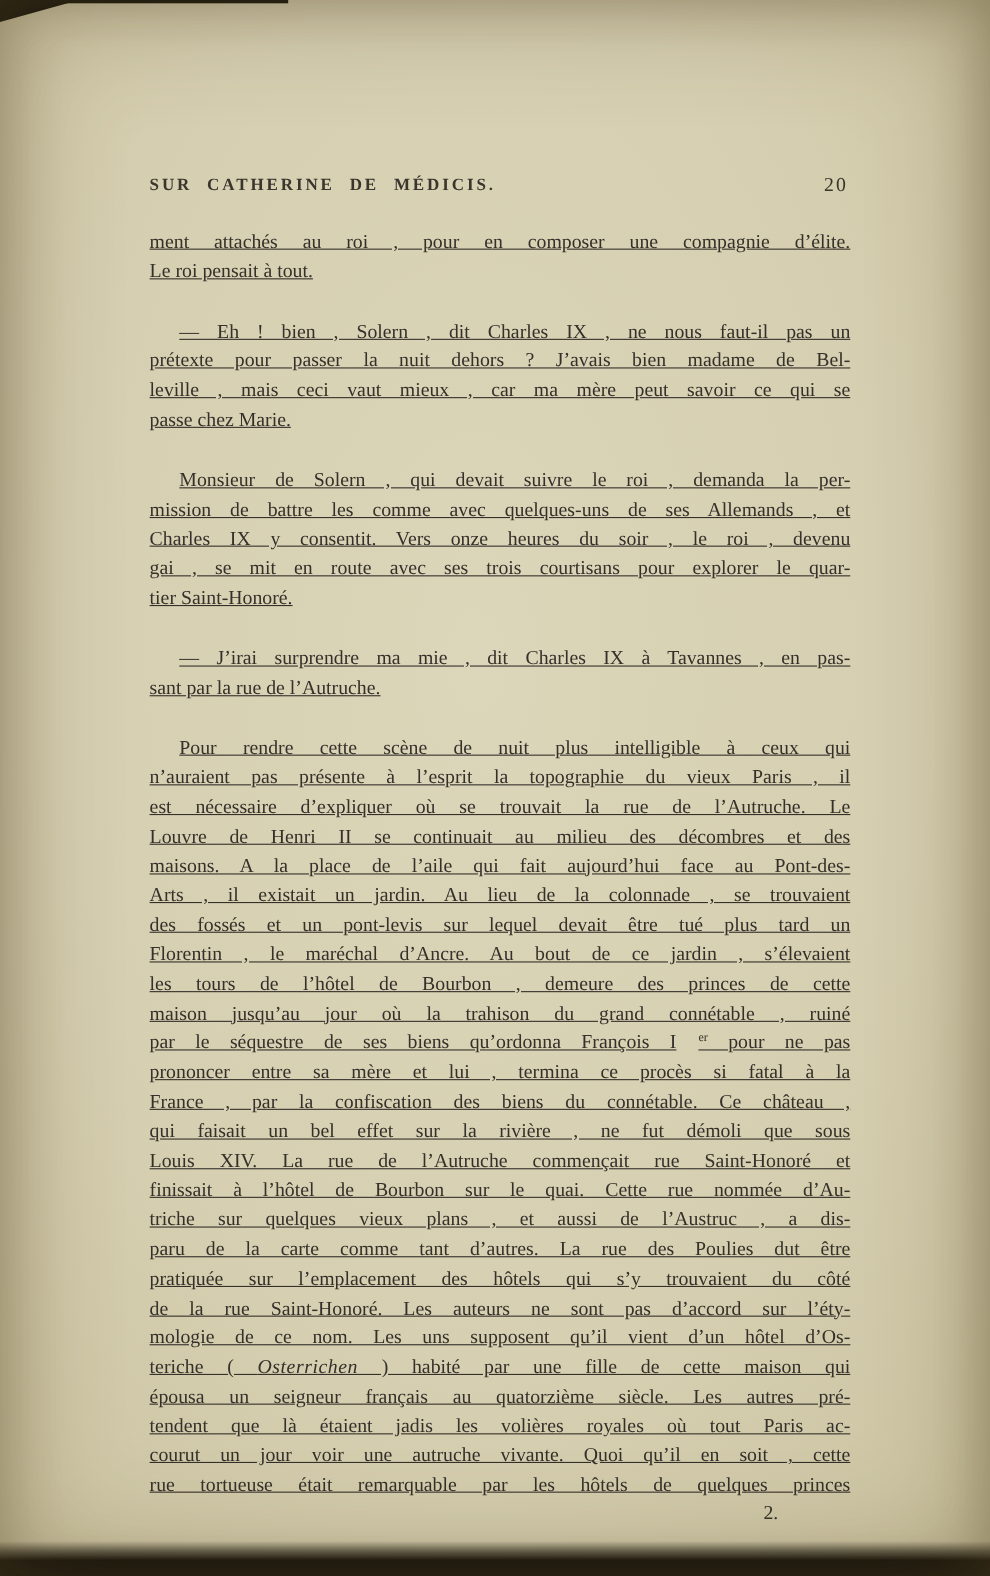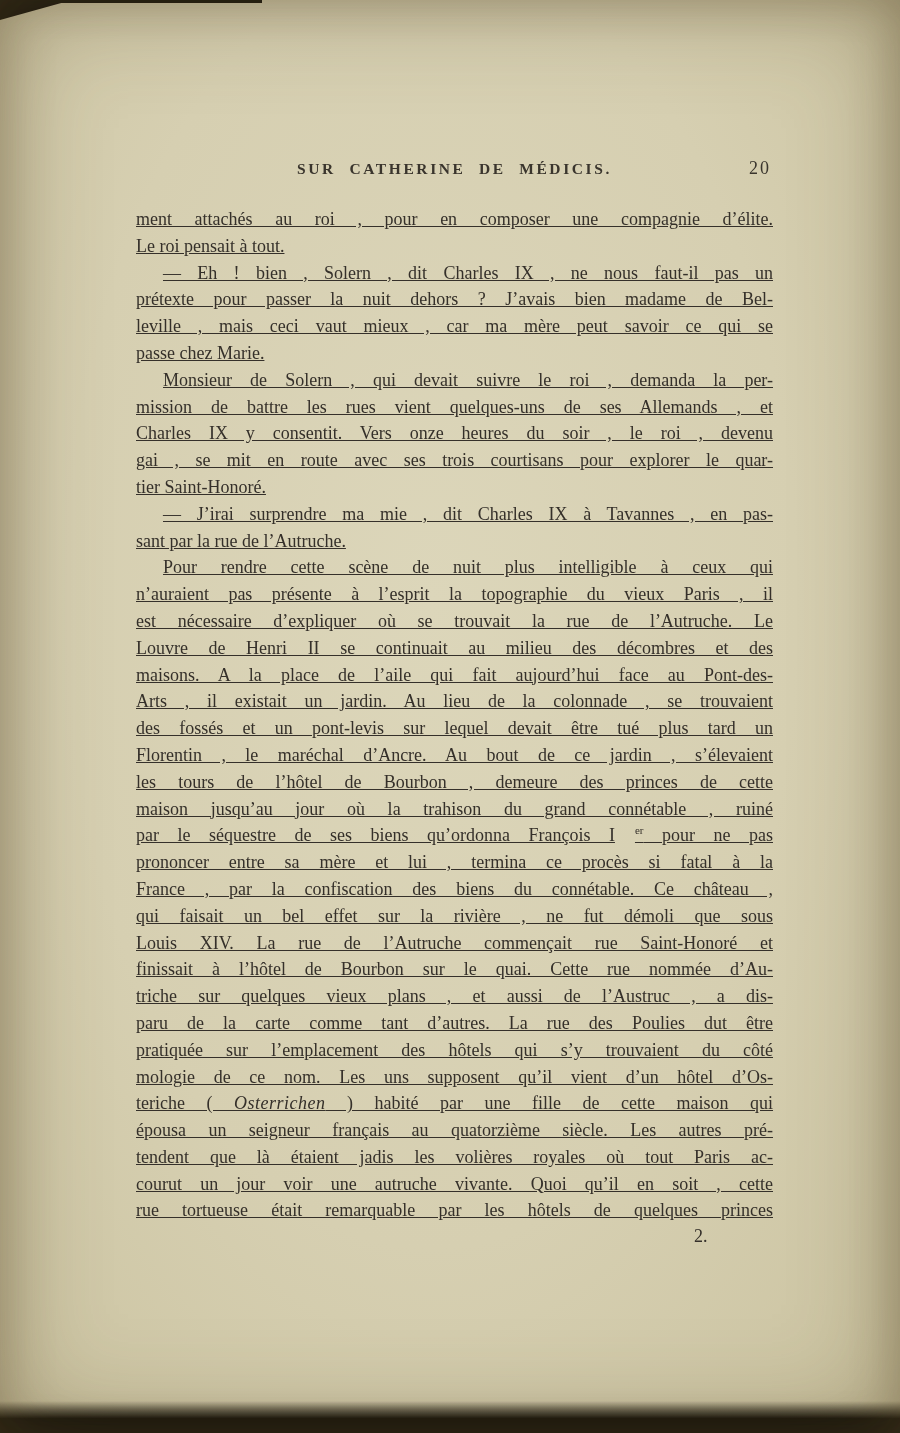--- a/index.html
+++ b/index.html
@@ -34,33 +34,33 @@
     background: linear-gradient(to bottom, rgba(19,17,10,0) 0%, rgba(19,17,10,0.55) 28%, #13110a 55%);
   }
   .content {
     position: absolute; left: 136px; top: 160px; width: 637px;
     color: #35302a;
   }
   .header {
     position: relative; height: 22px;
     font-size: 15.5px; font-weight: bold;
     letter-spacing: 2.6px; word-spacing: 7px;
-    text-align: center; color: #3a352d;
+    color: #3a352d;
   }
   .page-number {
     position: absolute; right: 2px; top: -2px;
     font-size: 18px; font-weight: normal; letter-spacing: 2px;
   }
   .text {
     margin-top: 24px;
     font-size: 18px; line-height: 26.8px;
   }
   .line { text-align: justify; text-align-last: justify; text-decoration: underline; }
   .line.end { text-align-last: left; }
-  .line.indent { text-indent: 27px; }
+  .line.indent { text-indent: 27px; margin-top: 28px; }
   .italic { font-style: italic; letter-spacing: 0.5px; }
   sup { font-size: 11px; line-height: 0; padding-left: 20px; }
   .sig { margin-top: 2px; font-size: 18px; text-indent: 558px; }
 </style>
 </head>
 <body>
 
 <div class="page">
   <div class="top-left-wedge"></div>
   <div class="top-strip"></div>
@@ -71,21 +71,21 @@
       <span class="page-number">20</span>
     </div>
     <div class="text">
         <div class="line">ment attachés au roi , pour en composer une compagnie d’élite.</div>
         <div class="line end">Le roi pensait à tout.</div>
         <div class="line indent">— Eh ! bien , Solern , dit Charles IX , ne nous faut-il pas un</div>
         <div class="line">prétexte pour passer la nuit dehors ? J’avais bien madame de Bel-</div>
         <div class="line">leville , mais ceci vaut mieux , car ma mère peut savoir ce qui se</div>
         <div class="line end">passe chez Marie.</div>
         <div class="line indent">Monsieur de Solern , qui devait suivre le roi , demanda la per-</div>
-        <div class="line">mission de battre les rues vient quelques-uns de ses Allemands , et</div>
+        <div class="line">mission de battre les comme avec quelques-uns de ses Allemands , et</div>
         <div class="line">Charles IX y consentit. Vers onze heures du soir , le roi , devenu</div>
         <div class="line">gai , se mit en route avec ses trois courtisans pour explorer le quar-</div>
         <div class="line end">tier Saint-Honoré.</div>
         <div class="line indent">— J’irai surprendre ma mie , dit Charles IX à Tavannes , en pas-</div>
         <div class="line end">sant par la rue de l’Autruche.</div>
         <div class="line indent">Pour rendre cette scène de nuit plus intelligible à ceux qui</div>
         <div class="line">n’auraient pas présente à l’esprit la topographie du vieux Paris , il</div>
         <div class="line">est nécessaire d’expliquer où se trouvait la rue de l’Autruche. Le</div>
         <div class="line">Louvre de Henri II se continuait au milieu des décombres et des</div>
         <div class="line">maisons. A la place de l’aile qui fait aujourd’hui face au Pont-des-</div>
@@ -96,20 +96,21 @@
         <div class="line">maison jusqu’au jour où la trahison du grand connétable , ruiné</div>
         <div class="line"><span>par le séquestre de ses biens qu’ordonna François I</span><sup>er</sup><span> pour ne pas</span></div>
         <div class="line">prononcer entre sa mère et lui , termina ce procès si fatal à la</div>
         <div class="line">France , par la confiscation des biens du connétable. Ce château ,</div>
         <div class="line">qui faisait un bel effet sur la rivière , ne fut démoli que sous</div>
         <div class="line">Louis XIV. La rue de l’Autruche commençait rue Saint-Honoré et</div>
         <div class="line">finissait à l’hôtel de Bourbon sur le quai. Cette rue nommée d’Au-</div>
         <div class="line">triche sur quelques vieux plans , et aussi de l’Austruc , a dis-</div>
         <div class="line">paru de la carte comme tant d’autres. La rue des Poulies dut être</div>
         <div class="line">pratiquée sur l’emplacement des hôtels qui s’y trouvaient du côté</div>
+        <div class="line">de la rue Saint-Honoré. Les auteurs ne sont pas d’accord sur l’éty-</div>
         <div class="line">mologie de ce nom. Les uns supposent qu’il vient d’un hôtel d’Os-</div>
         <div class="line"><span>teriche ( </span><span class="italic">Osterrichen</span><span> ) habité par une fille de cette maison qui</span></div>
         <div class="line">épousa un seigneur français au quatorzième siècle. Les autres pré-</div>
         <div class="line">tendent que là étaient jadis les volières royales où tout Paris ac-</div>
         <div class="line">courut un jour voir une autruche vivante. Quoi qu’il en soit , cette</div>
         <div class="line">rue tortueuse était remarquable par les hôtels de quelques princes</div>
       </div>
     <div class="sig">2.</div>
   </div>
 

